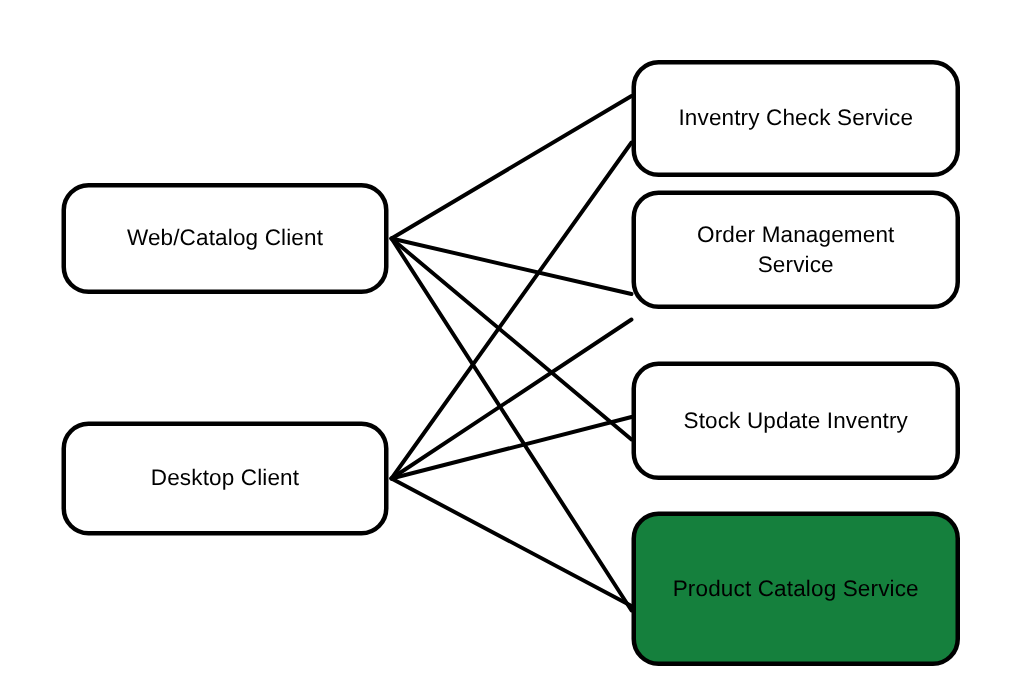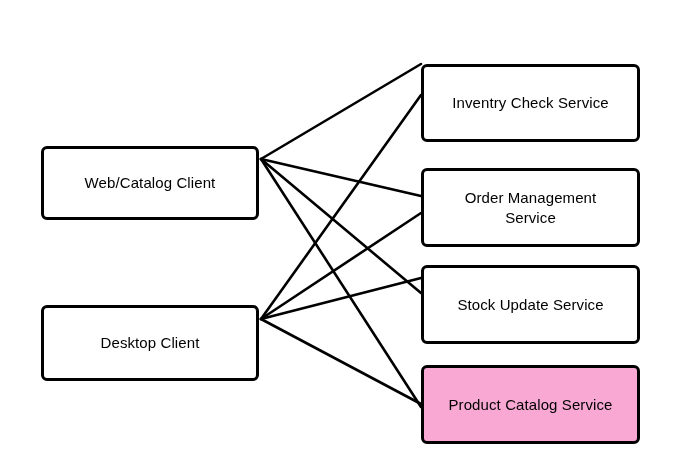--- a/index.html
+++ b/index.html
@@ -24,31 +24,30 @@
     left: 0;
     top: 0;
     width: 680px;
     height: 460px;
   }
   .node {
     position: absolute;
     box-sizing: border-box;
     background: #ffffff;
     border: 3px solid #000000;
-    border-radius: 6px;
+    border-radius: 18px;
     display: flex;
     align-items: center;
     justify-content: center;
     text-align: center;
     color: #000000;
     font-size: 15px;
     line-height: 1.30;
     letter-spacing: 0.1px;
     z-index: 2;
-    margin-top: 24px;
   }
   .node-label {
     display: block;
     padding: 0 10px;
     white-space: pre-line;
   }
 </style>
 </head>
 <body>
 
@@ -72,26 +71,26 @@
   </div>
 
   <div class="node" style="left: 41px; top: 281px; width: 218px; height: 76px; background: rgb(255, 255, 255); border-color: rgb(0, 0, 0);">
     <span class="node-label">Desktop Client</span>
   </div>
 
   <div class="node" style="left: 421px; top: 40px; width: 219px; height: 78px; background: rgb(255, 255, 255); border-color: rgb(0, 0, 0);">
     <span class="node-label">Inventry Check Service</span>
   </div>
 
-  <div class="node" style="left: 421px; top: 144px; width: 219px; height: 79px; background: rgb(255, 255, 255); border-color: rgb(0, 0, 0);">
+  <div class="node" style="left: 421px; top: 127px; width: 219px; height: 79px; background: rgb(255, 255, 255); border-color: rgb(0, 0, 0);">
     <span class="node-label">Order Management
 Service</span>
   </div>
 
   <div class="node" style="left: 421px; top: 241px; width: 219px; height: 79px; background: rgb(255, 255, 255); border-color: rgb(0, 0, 0);">
-    <span class="node-label">Stock Update Service</span>
+    <span class="node-label">Stock Update Inventry</span>
   </div>
 
-  <div class="node" style="left: 421px; top: 341px; width: 219px; height: 79px; background: #f9a8d4; border-color: rgb(0, 0, 0);">
+  <div class="node" style="left: 421px; top: 341px; width: 219px; height: 103px; background: #15803d; border-color: rgb(0, 0, 0);">
     <span class="node-label">Product Catalog Service</span>
   </div>
 
 </div>
 
 </body></html>

